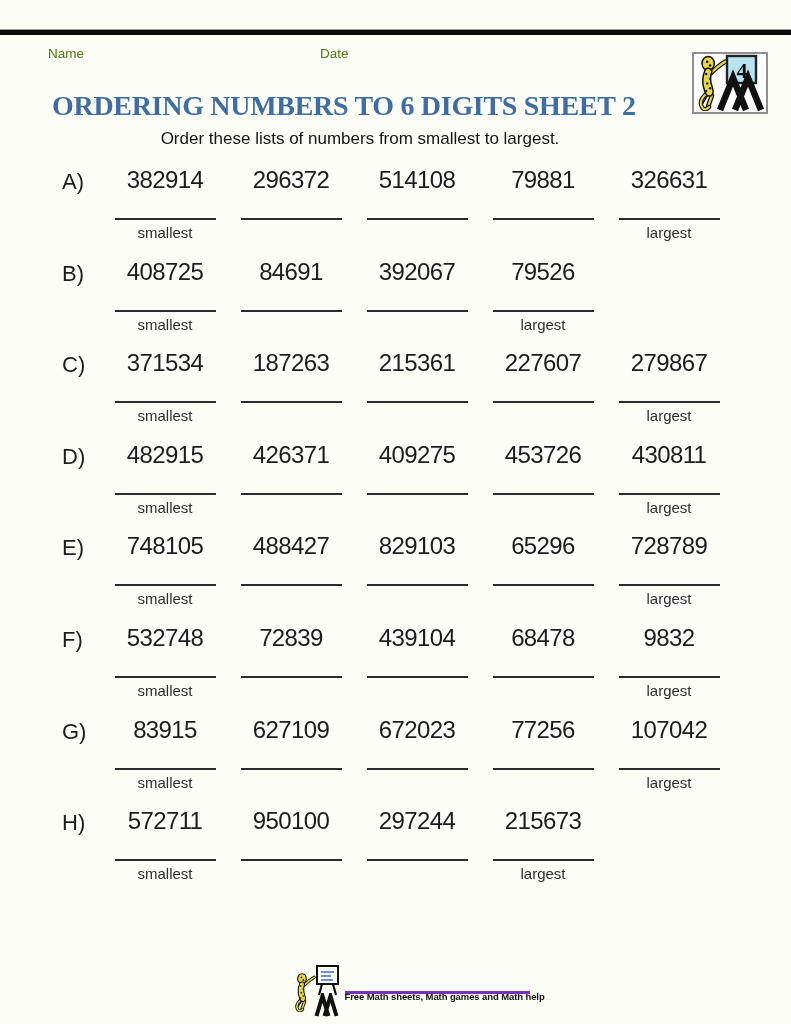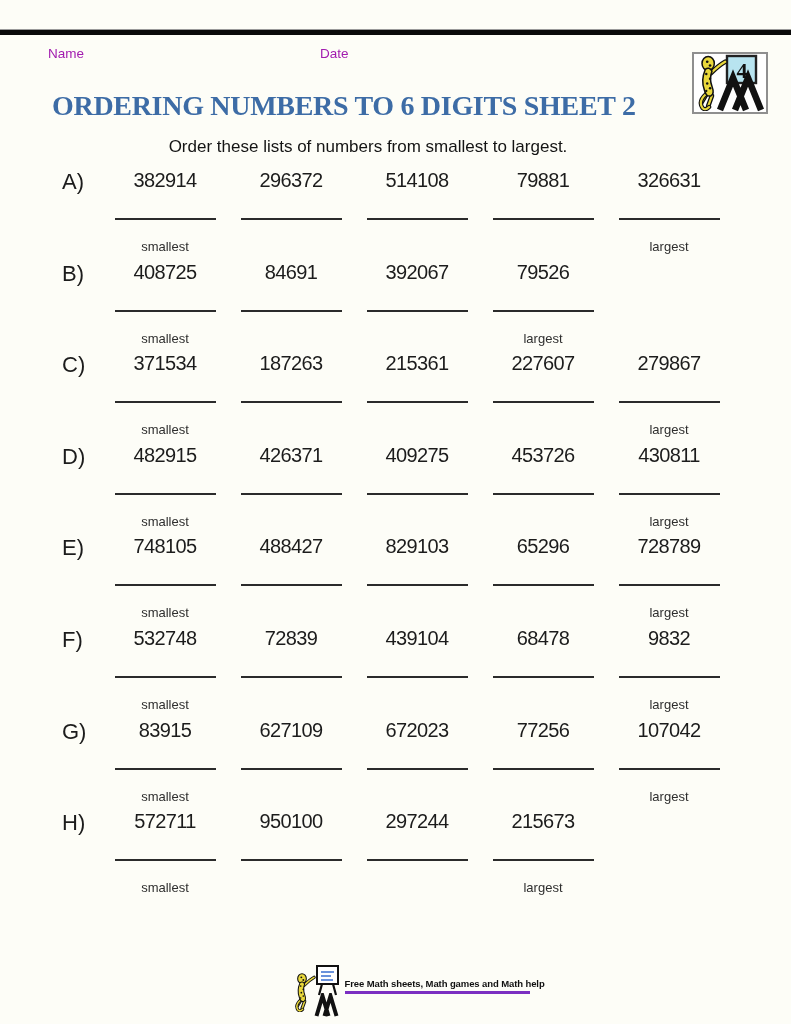--- a/index.html
+++ b/index.html
@@ -1,52 +1,52 @@
 <!DOCTYPE html>
 <html style="--title-blue: #3d6ca6; --accent-purple: #7b2fc2; --board-blue: #b8e4f0; --salamander-yellow: #e9d83b;"><head>
 <meta charset="utf-8">
 <style>
   html,body{margin:0;padding:0;background:#fdfdf7;}
   .page{
     position:relative;width:791px;height:1024px;background:#fdfdf7;
     font-family:"Liberation Sans",sans-serif;overflow:hidden;color:#1c1c1c;
   }
   .top-rule{position:absolute;top:29px;left:0;width:100%;height:5px;background:#0a0a0a;border-top:1px solid #9a9a9a;}
-  .meta-label{position:absolute;top:46px;font-size:13.5px;color:#a21caf;}
+  .meta-label{position:absolute;top:46px;font-size:13.5px;color:#4d7c0f;}
   .name-label{left:48px;}
   .date-label{left:320px;}
 
   .logo-box{
     position:absolute;left:692px;top:52px;width:76px;height:62px;
     border:2px solid #8f8f8f;background:#ffffff;box-sizing:border-box;
   }
 
   .title{
     position:absolute;left:44px;top:82px;margin:8px;
     font-family:"Liberation Serif",serif;font-weight:700;font-size:28px;
     letter-spacing:-0.3px;color:var(--title-blue,#3d6ca6);white-space:nowrap;
   }
   .subtitle{
-    position:absolute;top:129px;left:0;width:720px;margin:8px;text-align:center;
+    position:absolute;top:129px;left:0;width:720px;margin:0;text-align:center;
     font-size:17px;color:#141414;
   }
 
   .rows{position:absolute;top:168px;left:0;width:100%;}
   .q-row{display:flex;align-items:flex-start;padding-left:62px;margin-bottom:20.6px;height:71px;}
   .q-label{width:40px;font-size:22px;color:#1c1c1c;padding-top:1px;}
   .q-col{width:126px;text-align:center;}
-  .q-num{font-size:20px;letter-spacing:-0.6px;line-height:24px;color:#1c1c1c;}
+  .q-num{font-size:24px;letter-spacing:-0.6px;line-height:24px;color:#1c1c1c;}
   .q-line{width:101px;margin:26px auto 0;height:0;border-bottom:2.3px solid #2b2b2b;}
-  .q-hint{margin-top:20px;font-size:13px;color:#2e2e2e;min-height:13px;line-height:13px;}
+  .q-hint{margin-top:6px;font-size:15px;color:#2e2e2e;min-height:13px;line-height:13px;}
 
   .footer{position:absolute;top:962px;left:0;width:100%;display:flex;justify-content:center;}
   .footer-inner{position:relative;width:240px;height:60px;transform:translateX(14px);}
   .f-sal{position:absolute;left:2px;top:10px;}
   .f-board{position:absolute;left:24px;top:2px;}
-  .f-tagline{position:absolute;left:55px;top:16px;font-size:9.5px;font-weight:bold;
+  .f-tagline{position:absolute;left:55px;top:29px;font-size:9.5px;font-weight:bold;
     letter-spacing:-0.1px;color:#101010;white-space:nowrap;}
   .f-rule{position:absolute;left:55px;top:29px;width:185px;height:3px;background:var(--accent-purple,#7b2fc2);}
   .f-site{position:absolute;left:24px;top:31px;white-space:nowrap;color:#101010;display:flex;align-items:flex-end;}
   .site-rest{font-size:16px;font-weight:bold;letter-spacing:0.4px;line-height:22px;}
 
   .sal-fill{fill:var(--salamander-yellow,#e9d83b);}
   .board-fill{fill:var(--board-blue,#b8e4f0);}
 </style>
 </head>
 <body>

